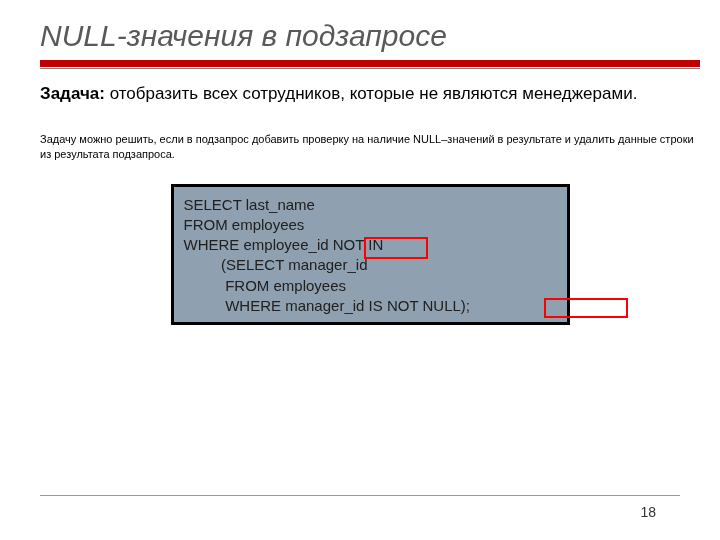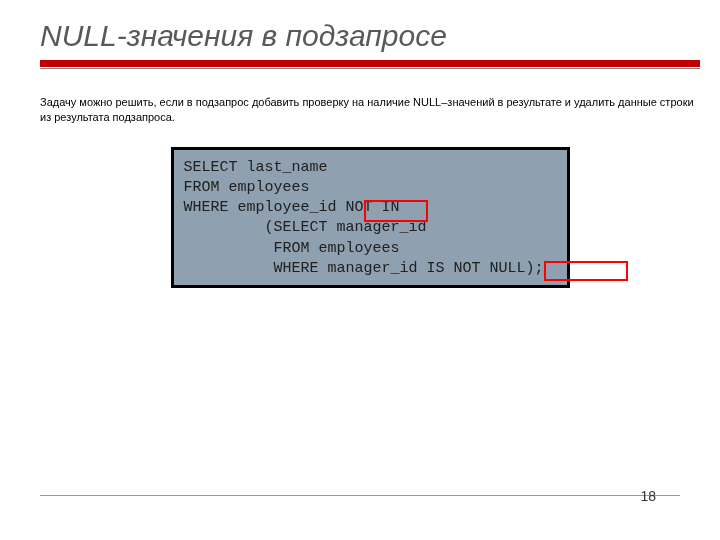--- a/index.html
+++ b/index.html
@@ -47,21 +47,21 @@
     margin-top: 26px;
     font-size: 11px;
     line-height: 1.35;
   }
   .codebox {
     margin: 22px auto 0 auto;
     width: 399px;
     background: #8fa0b0;
     border: 3px solid #000;
     padding: 8px 10px 6px 10px;
-    font-family: Liberation Mono, monospace;
+    font-family: Liberation Sans, sans-serif;
     font-size: 15px;
     line-height: 1.35;
     position: relative;
     color: #202020;
     white-space: pre;
     box-sizing: border-box;
   }
   .hl1 {
     position: absolute;
     border: 2px solid #ff0000;
@@ -82,35 +82,38 @@
     position: absolute;
     left: 40px;
     right: 40px;
     bottom: 44px;
     height: 1px;
     background: #999;
   }
   .pagenum {
     position: absolute;
     right: 64px;
-    bottom: 36px;
+    bottom: 20px;
     font-size: 14px;
     color: #333;
   }
 </style>
 </head>
 <body>
 
 <div class="slide">
   <h1 class="title">
     <span>NULL-значения в подзапросе</span><br>
   </h1>
   <div class="redbar"></div>
   <div class="thinrule"></div>
 
+  <p class="task">
+    <span class="label">Задача:</span><span> отобразить всех сотрудников, которые не являются менеджерами.</span>
+  </p>
 
   <p class="explain">Задачу можно решить, если в подзапрос добавить проверку на наличие NULL–значений в результате и удалить данные строки из результата подзапроса.</p>
 
   <div class="codebox"><span>SELECT last_name</span>
 <span>FROM employees</span>
 <span>WHERE employee_id NOT IN</span>
 <span>         (SELECT manager_id</span>
 <span>          FROM employees</span>
 <span>          WHERE manager_id IS NOT NULL);</span><div class="hl1"></div><div class="hl2"></div></div>
 </div>

